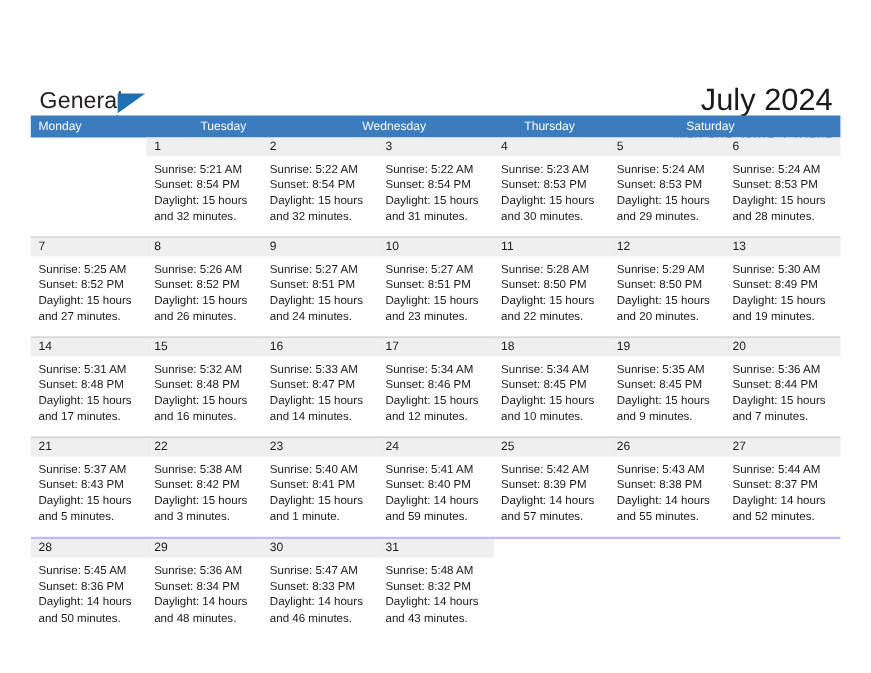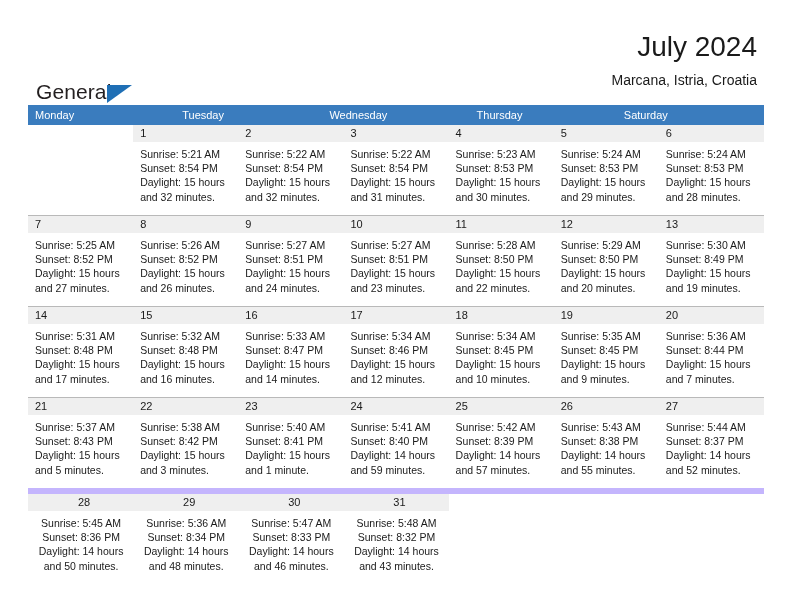--- a/index.html
+++ b/index.html
@@ -74,20 +74,21 @@
     right: 35px;
     top: 30px;
     text-align: right;
   }
   .cal-title {
     font-size: 28px;
     font-weight: normal;
     color: #1a1a1a;
     line-height: 34px;
     white-space: nowrap;
+    margin-top: 44px;
   }
   .cal-subtitle {
     margin-top: 8px;
     font-size: 14px;
     color: #1a1a1a;
     line-height: 17px;
     white-space: nowrap;
   }
 
   
@@ -116,22 +117,21 @@
 
   .week-row {
     display: flex;
     height: 90px;
     border-top: 1px solid #b9b9b9;
   }
   .week-row.first {
     border-top: none;
   }
   .week-row.last {
-    border-top: 6px solid #c4b5fd;
-    text-align: center;
+    border-top: 2px solid #c4b5fd;
   }
 
   .day-cell {
     flex: 1 1 0;
     min-width: 0;
     box-sizing: border-box;
     position: relative;
   }
 
   .daynum-band {

